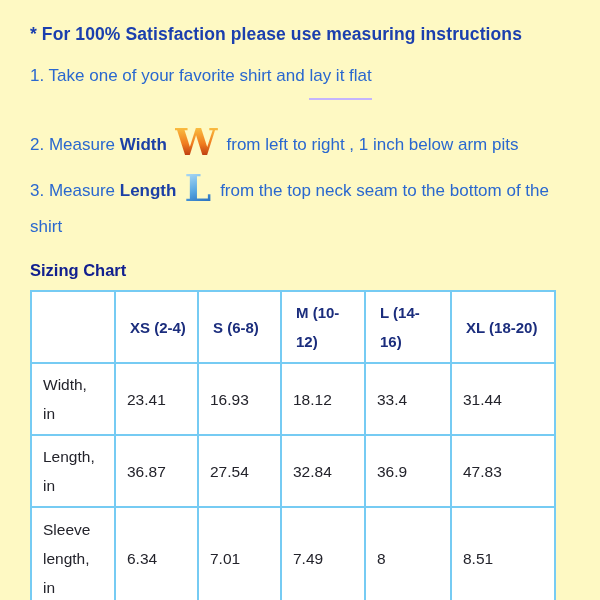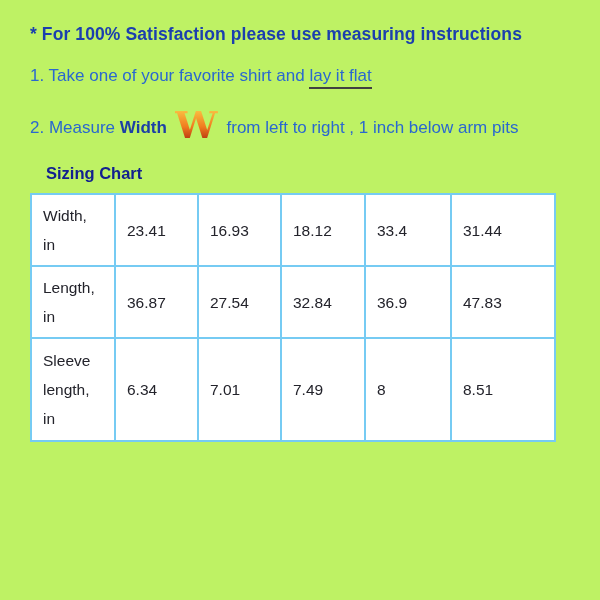--- a/index.html
+++ b/index.html
@@ -5,21 +5,21 @@
   html, body {
     margin: 0;
     padding: 0;
     background: #ffffff;
   }
   .page {
     position: relative;
     width: 600px;
     height: 600px;
     overflow: hidden;
-    background: #bef264;
+    background: #fef9c3;
     font-family: "Liberation Sans", sans-serif;
     box-sizing: border-box;
     padding: 14px 28px 0 30px;
   }
 
   
   .heading {
     color: #1b3fae;
     font-weight: 700;
     font-size: 17.5px;
@@ -27,30 +27,30 @@
     letter-spacing: 0.1px;
   }
 
   
   .step {
     color: #2a68cf;
     font-size: 17px;
     line-height: 24px;
   }
   .step1 { margin-top: 10px; }
-  .step2 { margin-top: 20px; line-height: 40px; }
+  .step2 { margin-top: 37px; line-height: 40px; }
   .step3 { margin-top: 8px;  line-height: 36px; }
 
   .kw {
     color: #1c40a6;
     font-weight: 700;
   }
   .underlined {
-    border-bottom: 2px solid #404040;
-    padding-bottom: 2px;
+    border-bottom: 2px solid #c4b5fd;
+    padding-bottom: 13px;
   }
 
   
   .glyph {
     font-family: "DejaVu Serif", serif;
     font-weight: 700;
     font-size: 38px;
     line-height: 34px;
     display: inline-block;
     vertical-align: middle;
@@ -72,21 +72,20 @@
     }
   }
 
   
   .chart-title {
     margin-top: 14px;
     color: #12208f;
     font-weight: 700;
     font-size: 16.5px;
     line-height: 22px;
-    margin-left: 16px;
   }
   table.sizing {
     margin-top: 9px;
     border-collapse: collapse;
     table-layout: fixed;
     width: 524px;
   }
   table.sizing th,
   table.sizing td {
     border: 2px solid #76cbf3;
@@ -119,33 +118,42 @@
 <div class="page">
 
   <div class="heading">
     <div>* For 100% Satisfaction please use measuring instructions</div>
   </div>
 
   <div class="step step1"><span>1. Take one of your favorite shirt and </span><span class="underlined">lay it flat</span></div>
 
   <div class="step step2"><span>2. Measure </span><span class="kw">Width</span><span class="glyph glyph-w">W</span><span>from left to right , 1 inch below arm pits</span></div>
 
+  <div class="step step3"><span>3. Measure </span><span class="kw">Length</span><span class="glyph glyph-l">L</span><span>from the top neck seam to the bottom of the shirt</span></div>
 
   <div class="chart-title">Sizing Chart</div>
 
   <table class="sizing">
     <colgroup>
       <col style="width:84px">
       <col style="width:83px">
       <col style="width:83px">
       <col style="width:84px">
       <col style="width:86px">
       <col style="width:104px">
     </colgroup>
     <tbody>
+      <tr class="r-head">
+        <th></th>
+        <th>XS (2-4)</th>
+        <th>S (6-8)</th>
+        <th>M (10-12)</th>
+        <th>L (14-16)</th>
+        <th>XL (18-20)</th>
+      </tr>
       <tr class="r-width">
         <td class="rowlabel">Width, in</td>
         <td>23.41</td>
         <td>16.93</td>
         <td>18.12</td>
         <td>33.4</td>
         <td>31.44</td>
       </tr>
       <tr class="r-length">
         <td class="rowlabel">Length, in</td>

